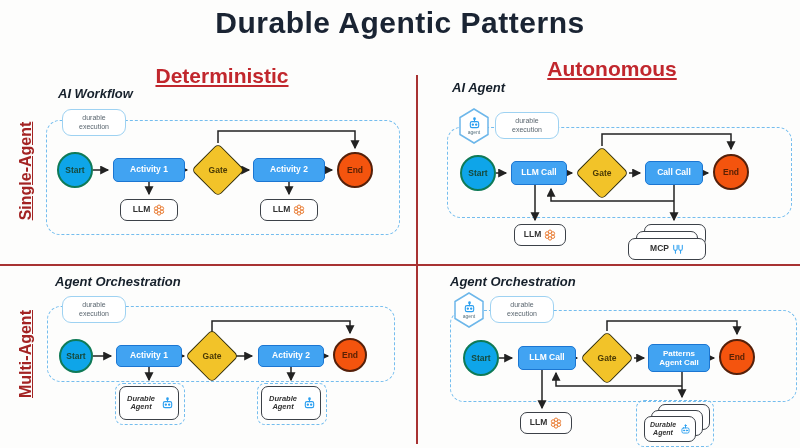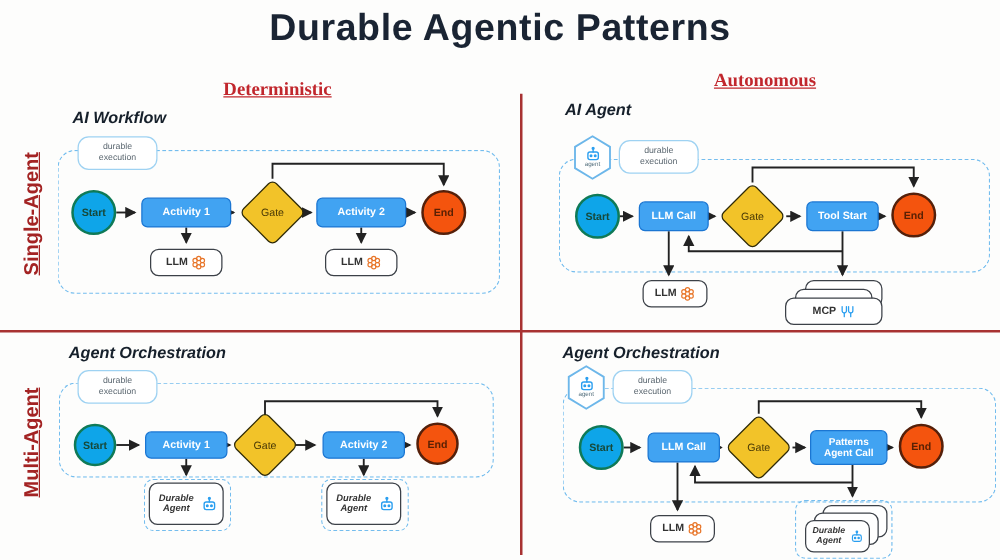--- a/index.html
+++ b/index.html
@@ -1,42 +1,42 @@
 <!DOCTYPE html>
 <html><head>
 <meta charset="utf-8">
 <style>
   html,body{margin:0;padding:0;}
   body{width:800px;height:448px;background:#fdfdfc;position:relative;overflow:hidden;
        font-family:"Liberation Sans","DejaVu Sans",sans-serif;}
   .abs{position:absolute;}
   .page-title{left:0;top:6px;width:800px;text-align:center;font-size:30px;font-weight:bold;
               color:#1a2433;letter-spacing:.5px;z-index:5;}
-  .col-header{color:#c1272d;font-weight:bold;font-size:15px;text-decoration:underline;
-              text-align:center;width:200px;z-index:5;font-family:Liberation Serif, serif;}
+  .col-header{color:#c1272d;font-weight:bold;font-size:21px;text-decoration:underline;
+              text-align:center;width:200px;z-index:5;}
   .row-header{color:#a32323;font-weight:bold;font-size:16px;text-decoration:underline;
               width:130px;text-align:center;transform:rotate(-90deg);transform-origin:center;z-index:5;}
   .quad-label{font-weight:bold;font-size:13px;color:#16202b;z-index:4;font-style:italic;}
   .vline{left:416px;top:75px;width:2px;height:369px;background:#a83232;z-index:1;}
   .hline{left:0;top:264px;width:800px;height:2px;background:#a83232;z-index:1;}
   .dashed-frame{border:1.6px dashed #74bdee;border-radius:14px;z-index:1;background:transparent;}
   .durable-badge{background:#fff;border:1.2px solid #9ed2f2;border-radius:9px;font-size:7px;
                  color:#5b6770;text-align:center;padding:3px 4px;line-height:1.35;z-index:3;}
   .circle{border-radius:50%;display:flex;align-items:center;justify-content:center;
           font-size:8.5px;font-weight:bold;z-index:3;box-sizing:border-box;}
   .start{background:#0ea5e9;border:2px solid #0f7a57;color:#17493a;}
   .end{background:#f4540e;border:2px solid #55200a;color:#5a2104;}
   .activity{background:#41a3f2;border:1.5px solid #1b76d2;border-radius:5px;color:#fff;
             font-size:8.5px;font-weight:bold;display:flex;align-items:center;justify-content:center;
             text-align:center;line-height:1.15;z-index:3;box-sizing:border-box;padding:1px 2px;}
   .diamond-wrap{z-index:3;}
   .diamond-shape{position:absolute;left:8px;top:8px;width:38px;height:38px;background:#f2c329;
                  border:1.6px solid #2e2a08;border-radius:5px;transform:rotate(45deg);box-sizing:border-box;}
   .diamond-label{position:absolute;inset:0;display:flex;align-items:center;justify-content:center;
-                 font-size:8.5px;font-weight:normal;color:#4a3a06;}
+                 font-size:8.5px;font-weight:bold;color:#4a3a06;}
   .res-box{background:#fff;border:1.5px solid #3c4148;border-radius:7px;display:flex;
            align-items:center;justify-content:center;gap:3px;font-size:8.5px;font-weight:bold;
            color:#333;z-index:4;box-sizing:border-box;text-align:center;line-height:1.1;}
   .ghost{background:#fff;border:1.5px solid #3c4148;border-radius:7px;z-index:3;box-sizing:border-box;}
   .da-wrap{border:1.2px dashed #74bdee;border-radius:8px;z-index:2;}
   .da-text{width:34px;font-style:italic;}
   .hex-badge{width:32px;height:36px;z-index:4;}
   .hex-inner{position:absolute;inset:0;display:flex;flex-direction:column;align-items:center;
              justify-content:center;gap:0px;}
   .hex-label{font-size:5px;color:#55707e;line-height:1;}
@@ -155,21 +155,21 @@
     <span class="hex-label">agent</span>
   </div>
 </div>
 <div class="abs durable-badge" style="left:495px;top:112px;width:54px;">durable execution</div>
 <div class="abs circle start" style="left:460px;top:155px;width:36px;height:36px;">Start</div>
 <div class="abs activity" style="left:511px;top:161px;width:56px;height:24px;">LLM Call</div>
 <div class="abs diamond-wrap" style="left:575px;top:146px;width:54px;height:54px;">
   <div class="diamond-shape"></div>
   <div class="diamond-label">Gate</div>
 </div>
-<div class="abs activity" style="left:645px;top:161px;width:58px;height:24px;">Tool Start</div>
+<div class="abs activity" style="left:645px;top:161px;width:58px;height:24px;">Call Call</div>
 <div class="abs circle end" style="left:713px;top:154px;width:36px;height:36px;">End</div>
 <div class="abs res-box" style="left:514px;top:224px;width:52px;height:22px;">
   <span>LLM</span>
   <svg class="icon" width="12" height="12" viewBox="0 0 14 14">
       <g stroke="#e8762a" fill="none" stroke-width="1.1">
         <circle cx="7" cy="3.2" r="2"></circle>
         <circle cx="10.4" cy="5.2" r="2"></circle>
         <circle cx="10.4" cy="9" r="2"></circle>
         <circle cx="7" cy="11" r="2"></circle>
         <circle cx="3.6" cy="9" r="2"></circle>

